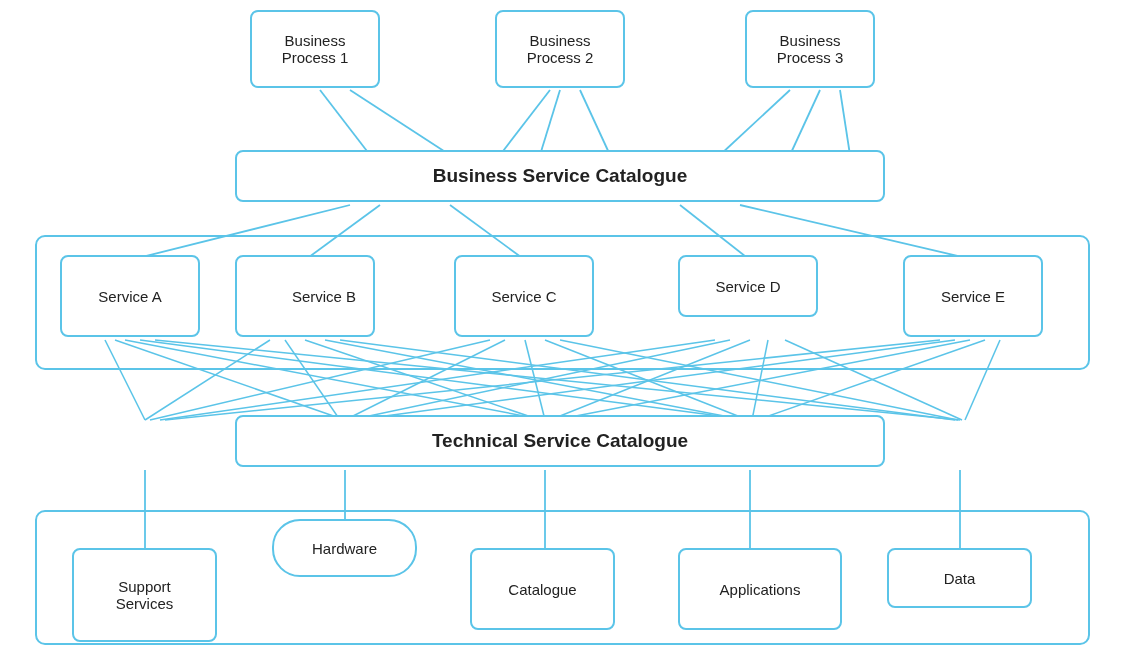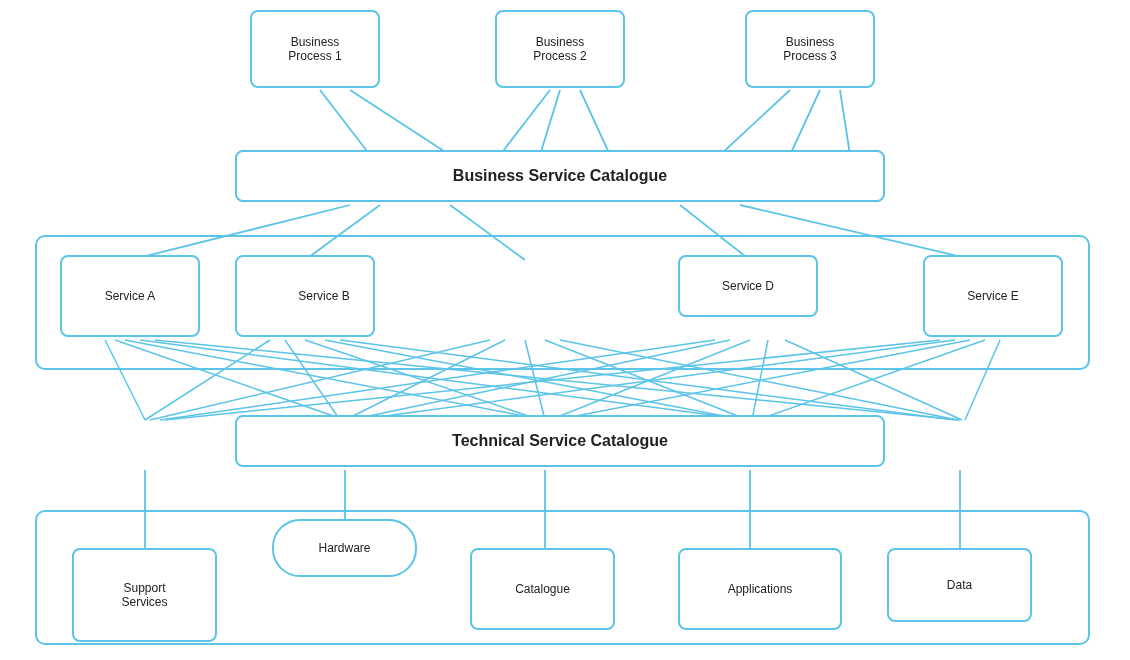--- a/index.html
+++ b/index.html
@@ -29,28 +29,28 @@
 
     .node {
       position: absolute;
       background: #fff;
       border: 2px solid #5bc4e8;
       border-radius: 8px;
       display: flex;
       align-items: center;
       justify-content: center;
       text-align: center;
-      font-size: 12px;
+      font-size: 15px;
       color: #222;
       padding: 6px 10px;
     }
 
     .node.catalogue {
       font-weight: bold;
-      font-size: 16px;
+      font-size: 19px;
       border: 2.5px solid #5bc4e8;
     }
 
     .node.section-box {
       border: 2.5px solid #5bc4e8;
       background: rgba(255,255,255,0.0);
       border-radius: 10px;
     }
   </style>
 </head>
@@ -134,41 +134,44 @@
   <div class="node catalogue" style="left:235px; top:150px; width:650px; height:52px;">
     <span>Business Service Catalogue</span>
   </div>
 
   <div class="node" style="left:60px; top:255px; width:140px; height:82px;">
     <span>Service A</span>
   </div>
   <div class="node" style="left:235px; top:255px; width:140px; height:82px;padding-left:48px;">
     <span>Service B</span>
   </div>
+  <div class="node" style="left:454px; top:255px; width:140px; height:82px;">
+    <span>Service C</span>
+  </div>
   <div class="node" style="left:678px; top:255px; width:140px; height:62px;">
     <span>Service D</span>
   </div>
-  <div class="node" style="left:903px; top:255px; width:140px; height:82px;margin-left:20px;">
+  <div class="node" style="left:903px; top:255px; width:140px; height:82px;">
     <span>Service E</span>
   </div>
 
   <div class="node catalogue" style="left:235px; top:415px; width:650px; height:52px;">
     <span>Technical Service Catalogue</span>
   </div>
 
   <div class="node" style="left:72px; top:548px; width:145px; height:94px;">
     <span style="white-space:pre-line;">Support
 Services</span>
   </div>
   <div class="node" style="left:272px; top:519px; width:145px; height:58px;border-radius:28px;">
     <span>Hardware</span>
   </div>
   <div class="node" style="left:470px; top:548px; width:145px; height:82px;">
     <span>Catalogue</span>
   </div>
   <div class="node" style="left:678px; top:548px; width:164px; height:82px;">
     <span>Applications</span>
   </div>
-  <div class="node" style="left:887px; top:548px; width:145px; height:74px;">
+  <div class="node" style="left:887px; top:548px; width:145px; height:60px;">
     <span>Data</span>
   </div>
 
 </div>
 
 </body></html>

